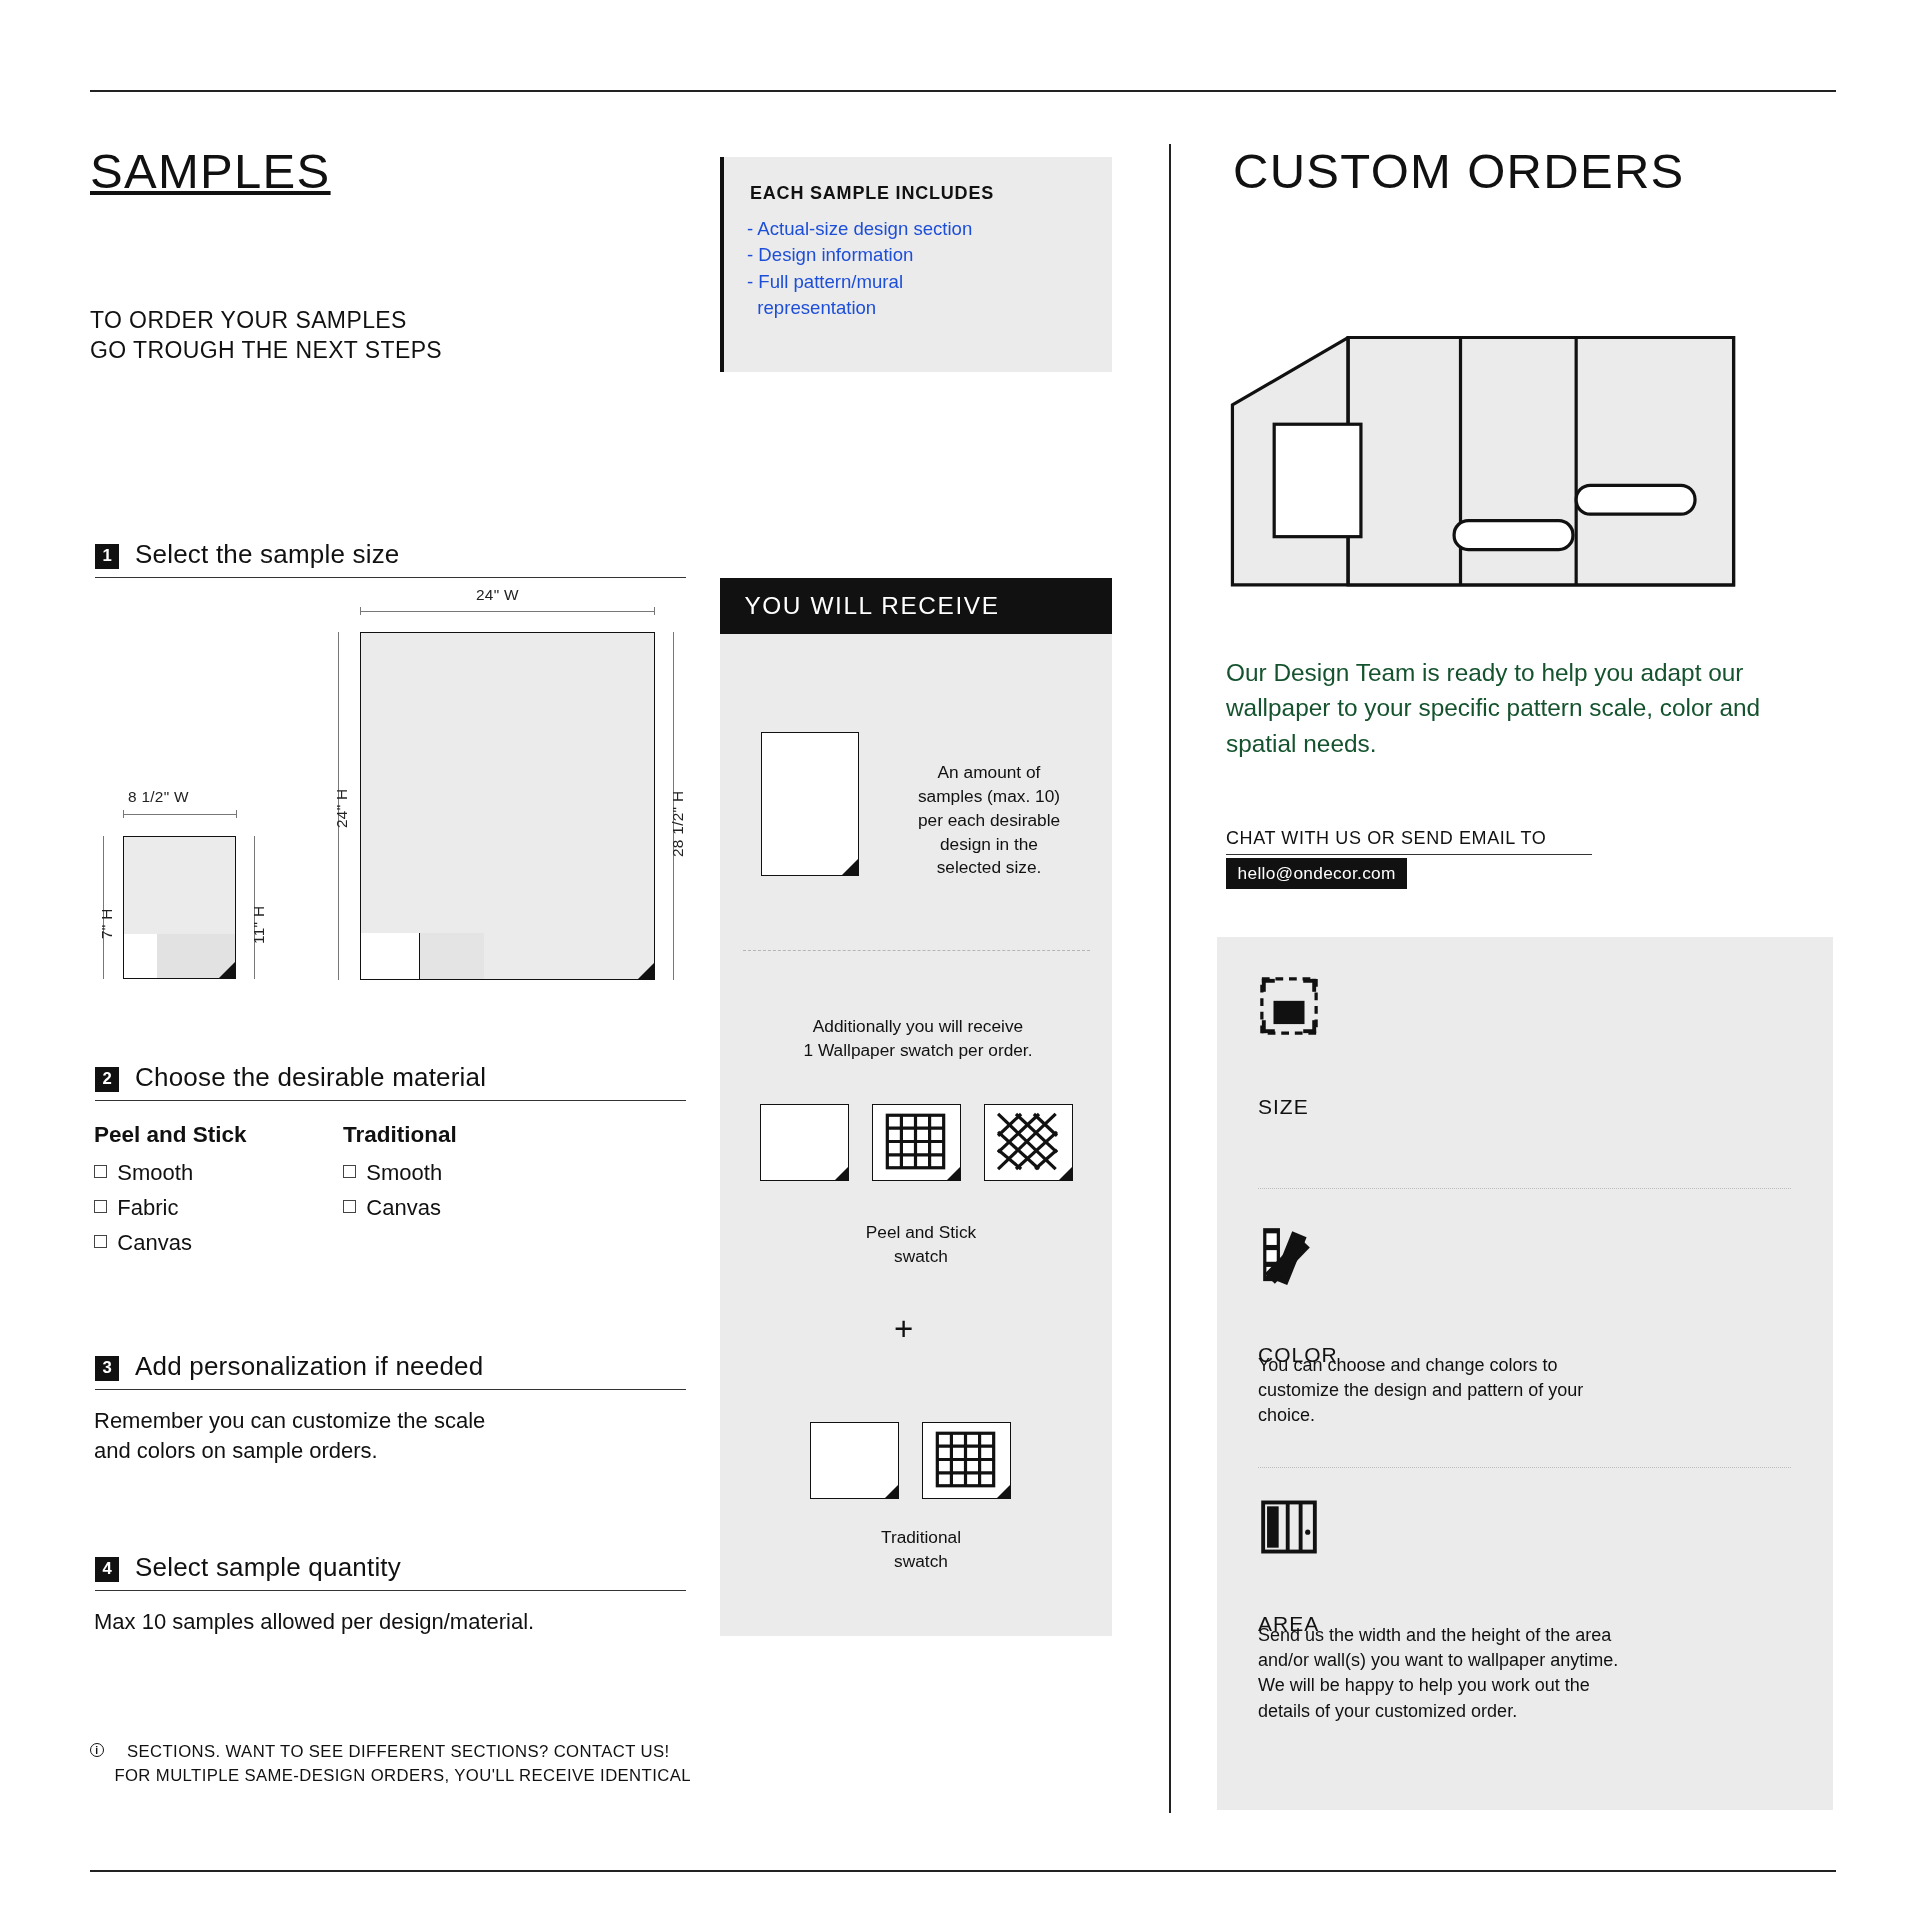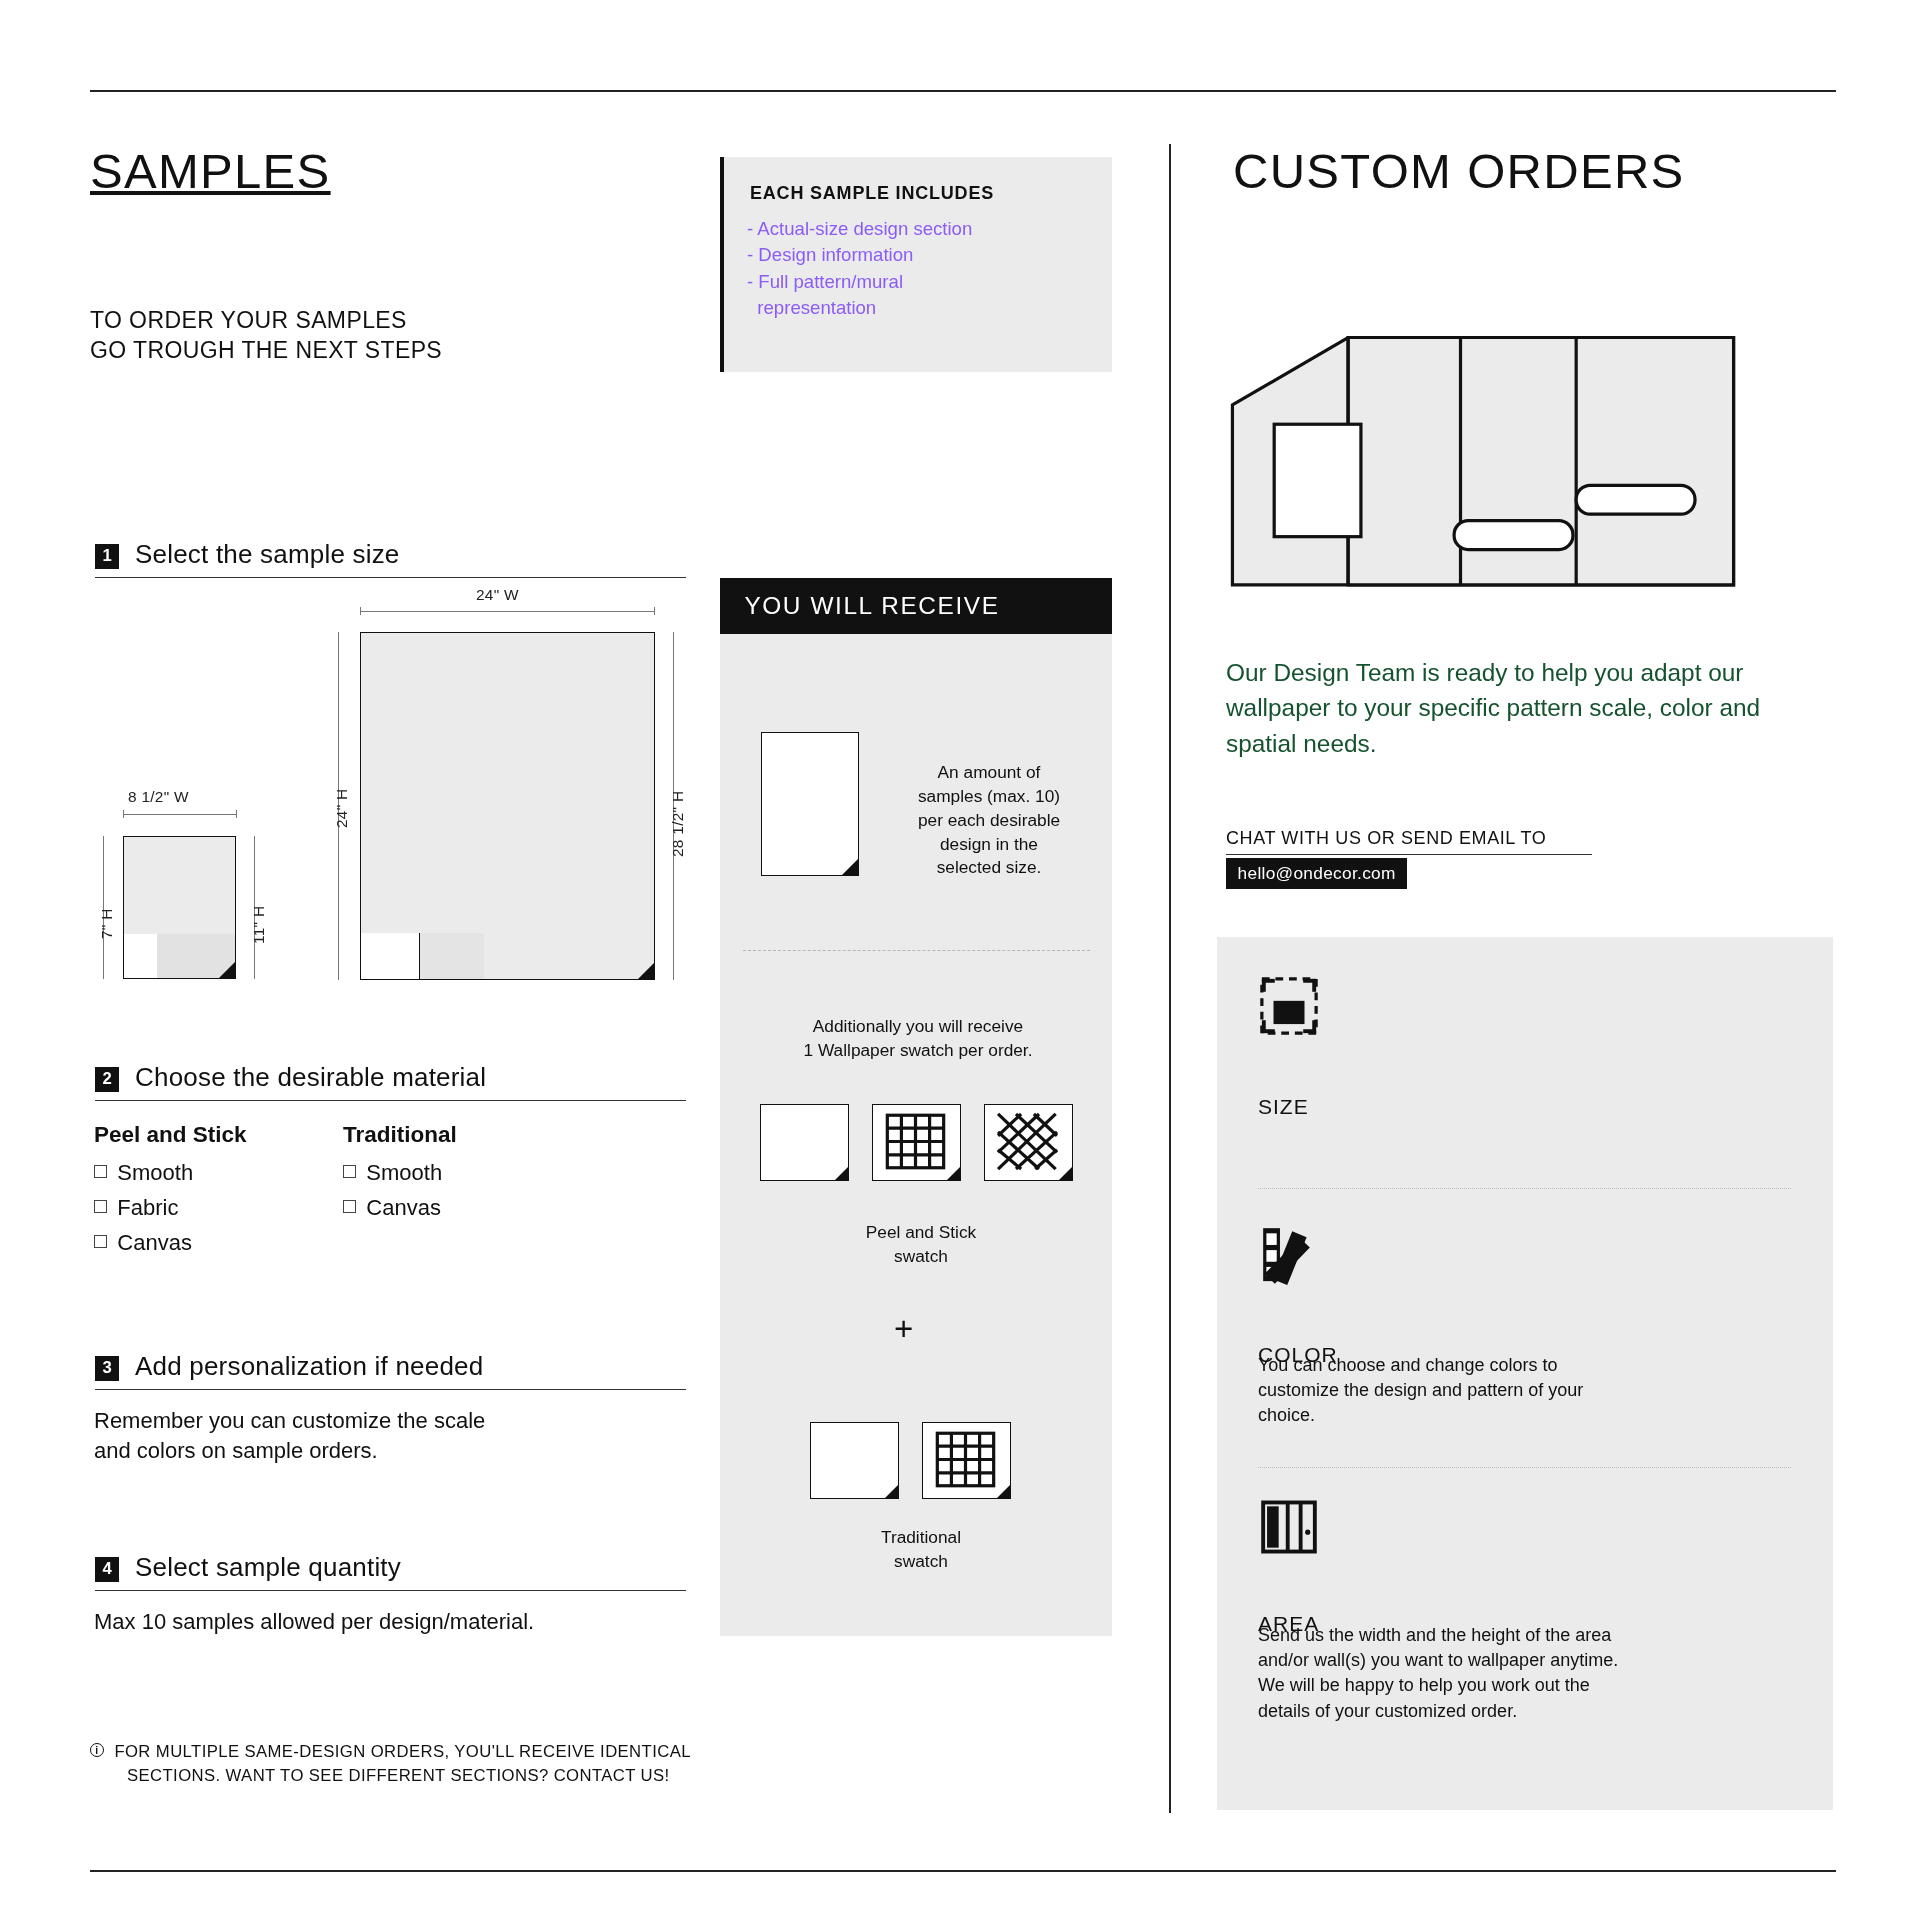--- a/index.html
+++ b/index.html
@@ -60,21 +60,21 @@
     background: #ebebeb;
     border-left: 4.5px solid #111;
   }
   .includes-title {
     position: absolute; left: 26px; top: 26px;
     font-size: 18px; font-weight: 700; letter-spacing: 0.8px;
     color: #111; white-space: nowrap;
   }
   .includes-list {
     position: absolute; left: 23px; top: 59px;
-    font-size: 18.6px; line-height: 1.42; color: #8b5cf6;
+    font-size: 18.6px; line-height: 1.42; color: #1d4ed8;
   }
   .includes-list div { white-space: pre; }
 
   
   .step {
     position: absolute;
     width: 591px;
   }
   .step .num {
     position: absolute; left: 0; top: 1.3px;
@@ -323,22 +323,22 @@
 
   <div class="step" id="step4">
     <div class="num">4</div>
     <div class="stext">Select sample quantity</div>
     <div class="underline"></div>
   </div>
   <div class="body-text" style="left:94px; top:1607px; width:629px;">Max 10 samples allowed per design/material.</div>
 
   <div class="footnote">
     <span class="icircle">i</span>
+    <span class="ftext" style="margin-left:37px;">SECTIONS. WANT TO SEE DIFFERENT SECTIONS? CONTACT US!</span>
     <span class="ftext">FOR MULTIPLE SAME-DESIGN ORDERS, YOU'LL RECEIVE IDENTICAL</span>
-    <span class="ftext" style="margin-left:37px;">SECTIONS. WANT TO SEE DIFFERENT SECTIONS? CONTACT US!</span>
   </div>
 
   <div class="ywr-header">YOU WILL RECEIVE</div>
   <div class="ywr-body"></div>
 
   <div class="sheet" style="left:761px; top:732px; width:98px; height:144px;">
     <div class="corner-tri"></div>
   </div>
   <div class="ywr-text" style="left:896px; top:761px; width:186px; white-space:pre-line;">An amount of
 samples (max. 10)

